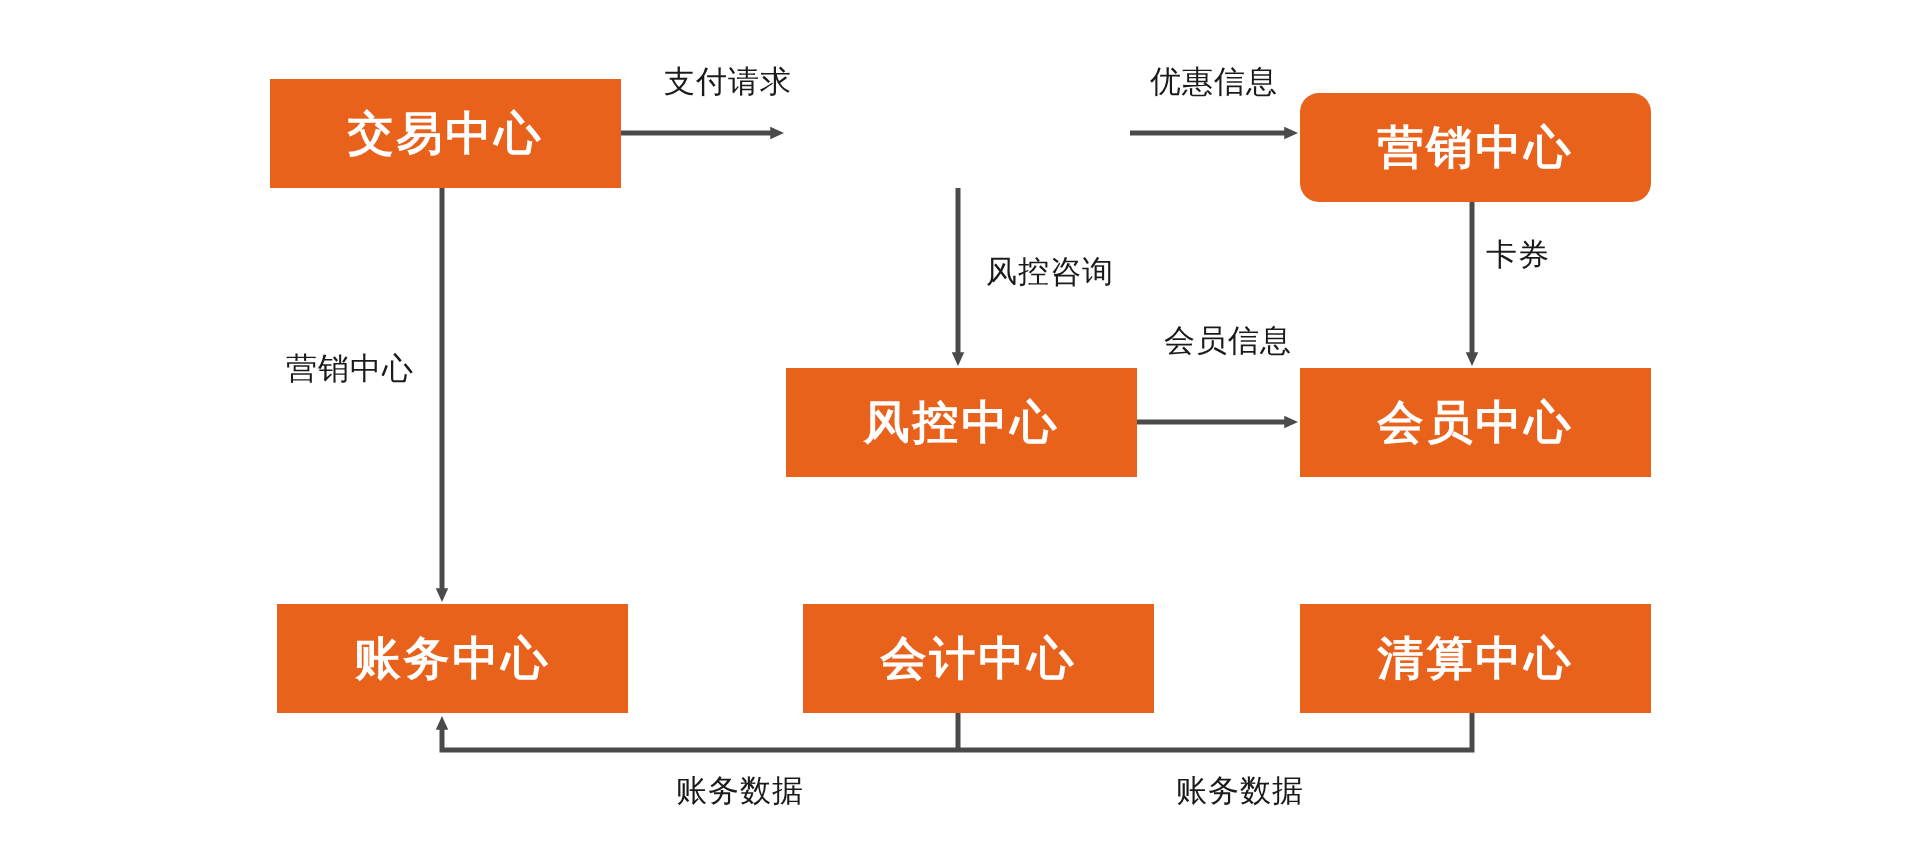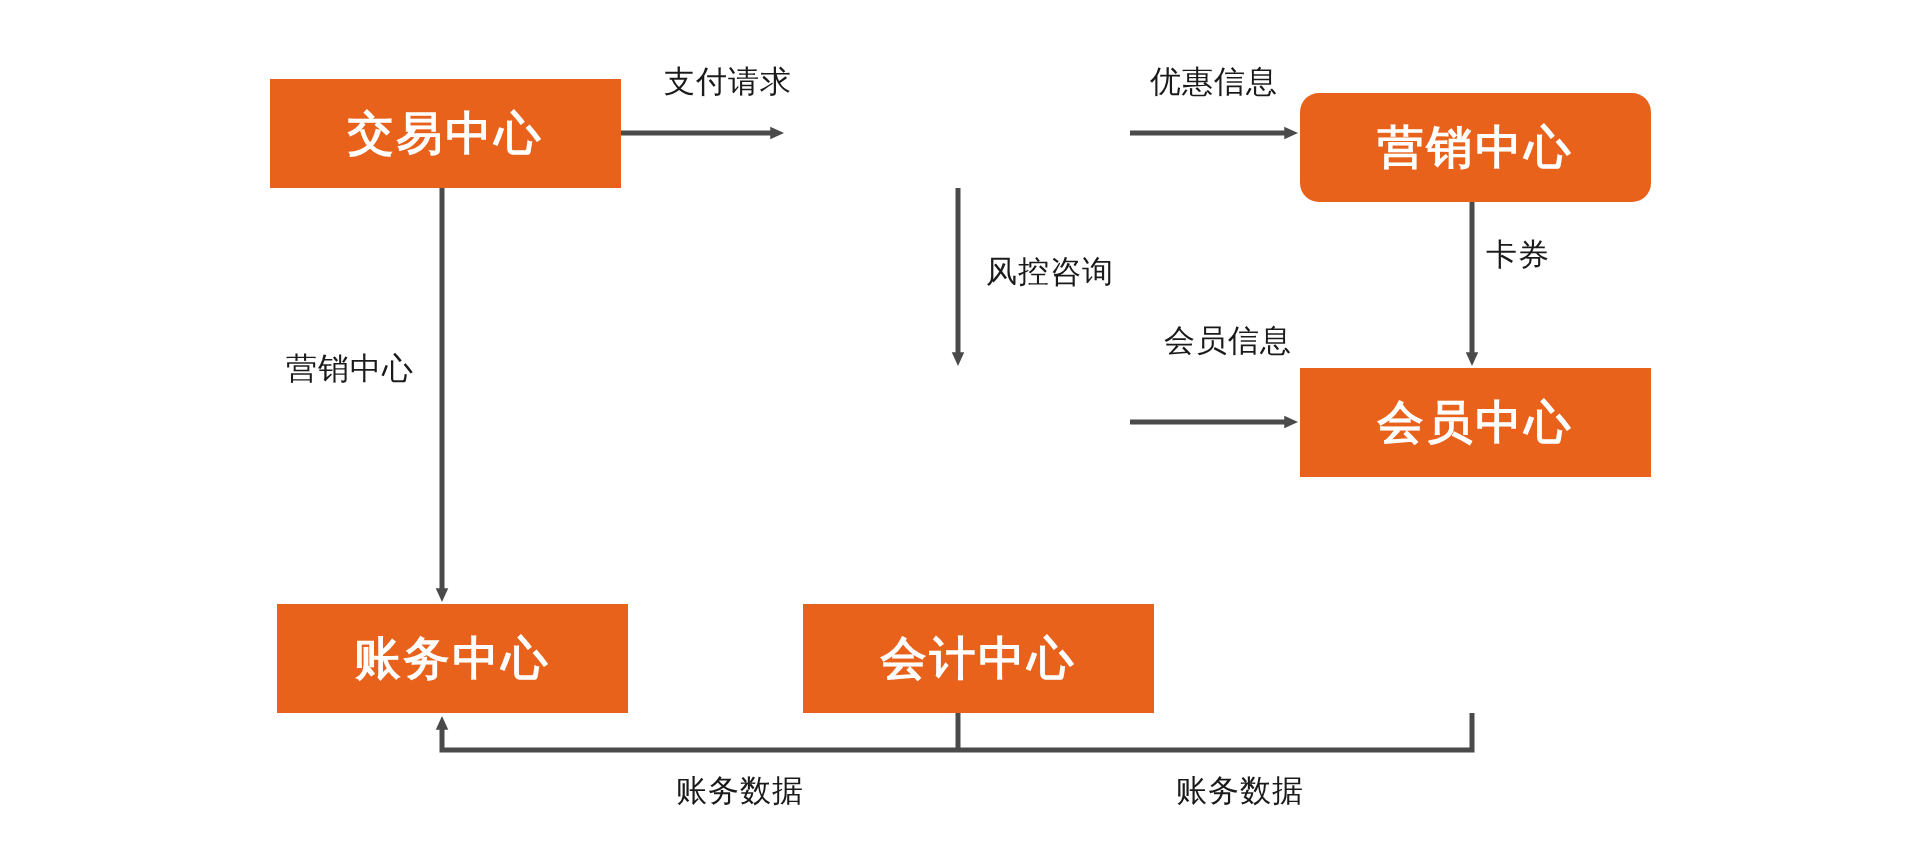--- a/index.html
+++ b/index.html
@@ -93,23 +93,25 @@
     <path class="edge" d="M958,188 V356" marker-end="url(#arrowhead)"></path>
     <path class="edge" d="M1472,188 V356" marker-end="url(#arrowhead)"></path>
     <path class="edge" d="M1130,422 H1288" marker-end="url(#arrowhead)"></path>
     <path class="edge" d="M442,188 V592" marker-end="url(#arrowhead)"></path>
     <path class="edge" d="M1472,713 V750 H442 V726" marker-end="url(#arrowhead)"></path>
     <path class="edge" d="M958,713 V750"></path>
   </svg>
 
   <div class="node node-trade">交易中心</div>
   <div class="node node-marketing">营销中心</div>
+  <div class="node node-risk">风控中心</div>
   <div class="node node-member">会员中心</div>
   <div class="node node-account">账务中心</div>
   <div class="node node-accounting">会计中心</div>
+  <div class="node node-clearing">清算中心</div>
 
   <div class="edge-label lbl-payment-request">支付请求</div>
   <div class="edge-label lbl-promo-info">优惠信息</div>
   <div class="edge-label lbl-risk-consult">风控咨询</div>
   <div class="edge-label lbl-coupon">卡券</div>
   <div class="edge-label lbl-member-info">会员信息</div>
   <div class="edge-label lbl-transaction-record">营销中心</div>
   <div class="edge-label lbl-account-data-left">账务数据</div>
   <div class="edge-label lbl-account-data-right">账务数据</div>
 

